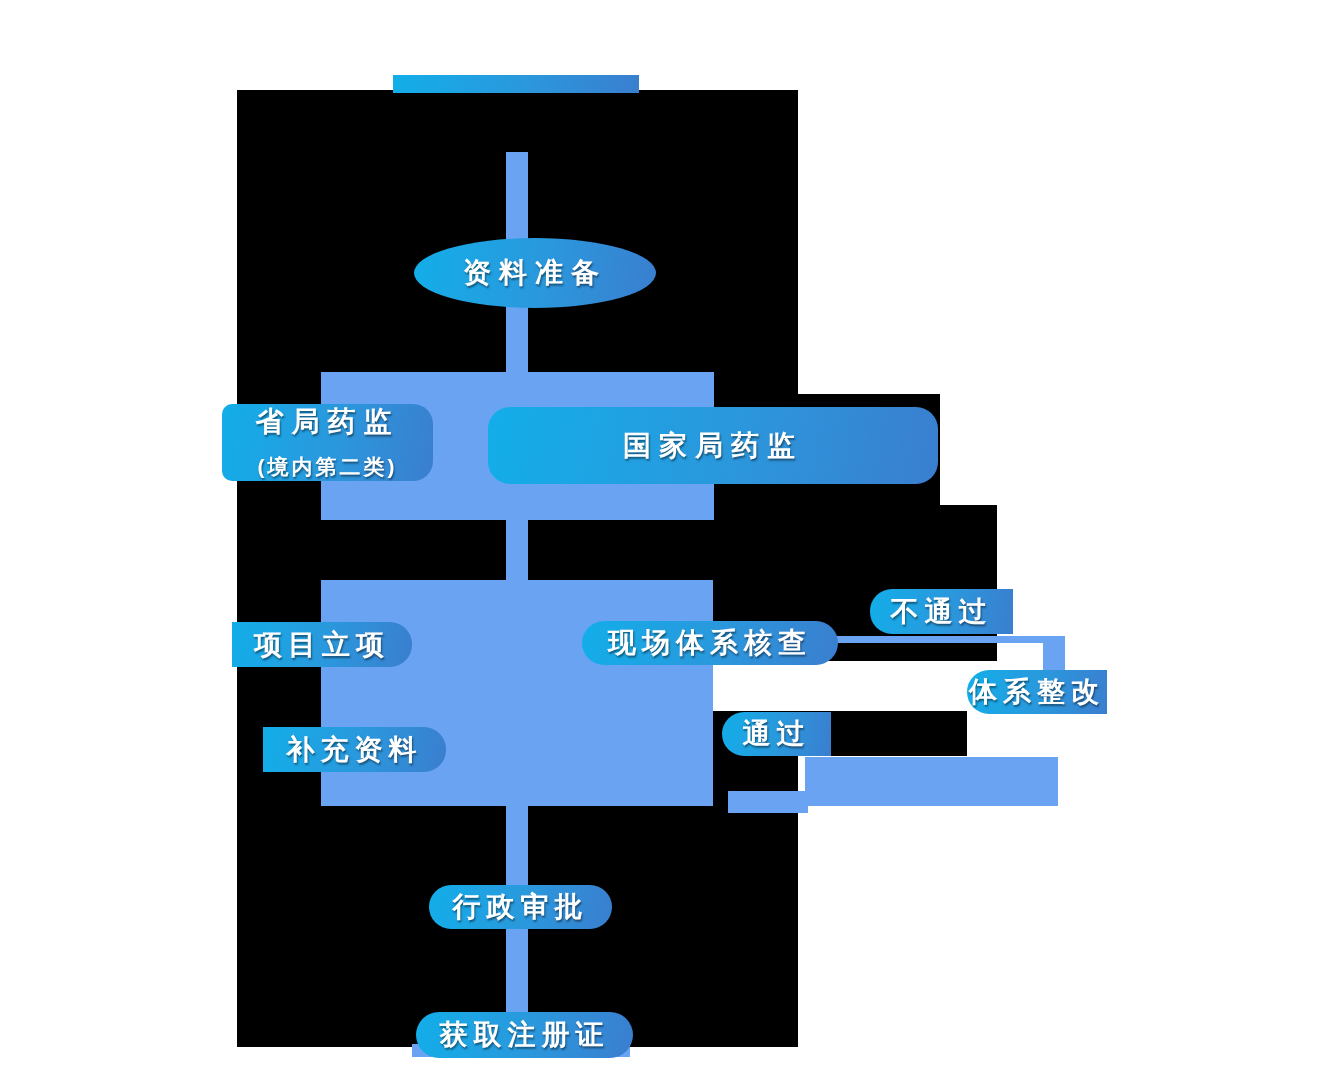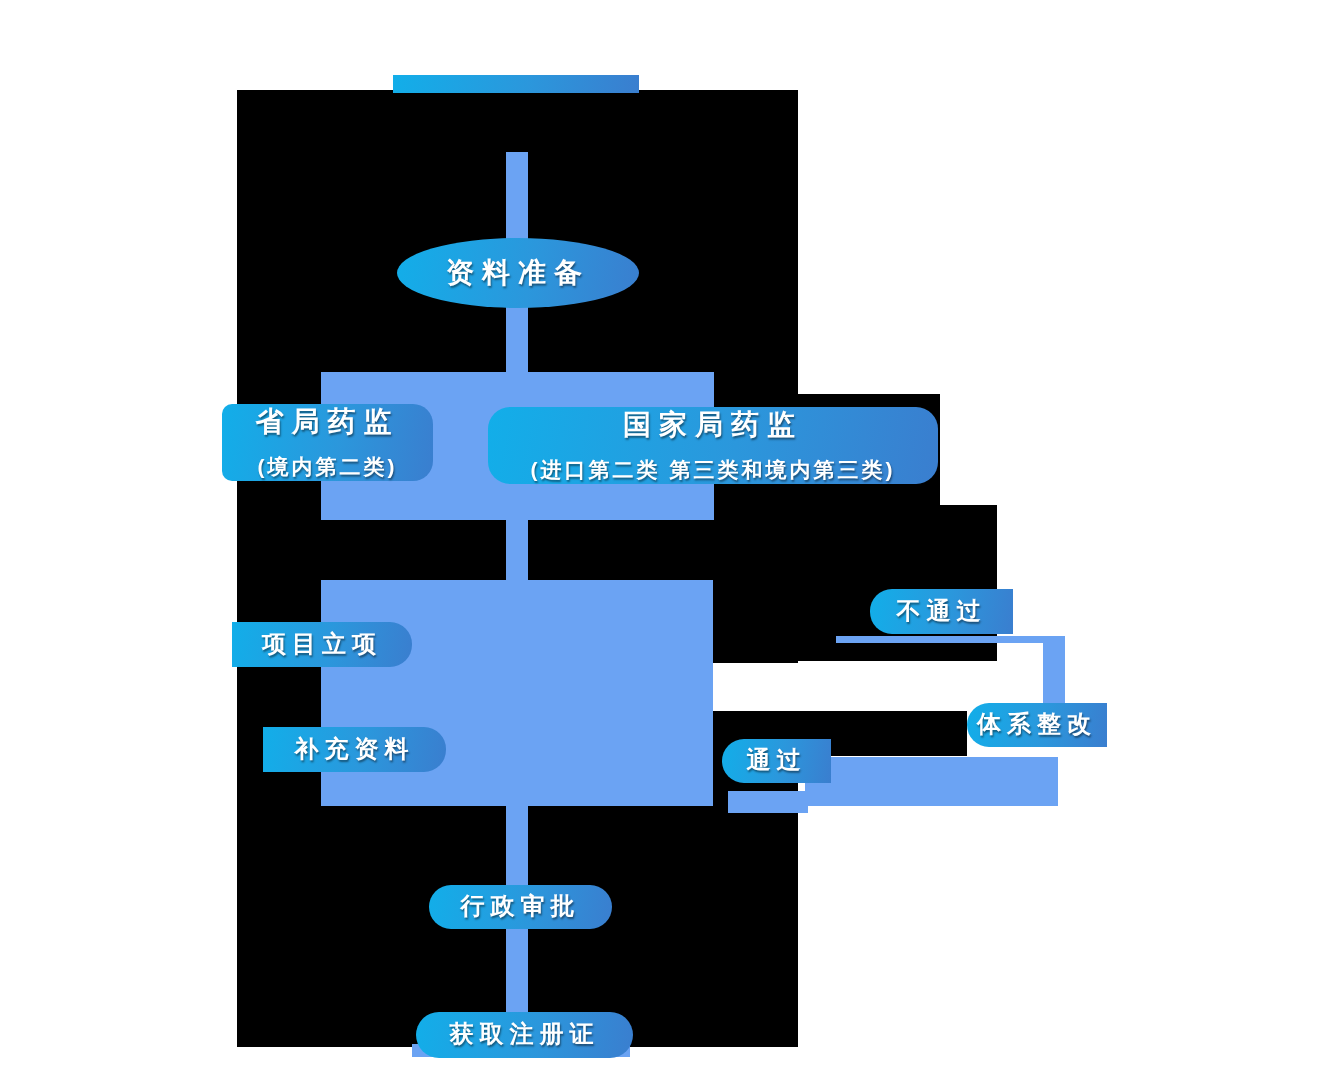--- a/index.html
+++ b/index.html
@@ -17,21 +17,21 @@
   .grad{
     background:linear-gradient(100deg,var(--grad1,#12aee9) 0%,#2b97dc 55%,var(--grad2,#3a7ecf) 100%);
     color:var(--text,#fff);
     display:flex;flex-direction:column;align-items:center;justify-content:center;
     font-weight:bold;
     text-shadow:1px 2px 2px rgba(0,0,0,.45);
     box-sizing:border-box;
   }
   .ellipse{border-radius:50%;}
   .t1{font-size:28px;letter-spacing:8px;line-height:1.05;white-space:nowrap;}
-  .t2{font-size:24px;letter-spacing:6px;line-height:1.05;white-space:nowrap;font-family:Liberation Serif, serif;}
+  .t2{font-size:28px;letter-spacing:6px;line-height:1.05;white-space:nowrap;}
   .t-sub{font-size:21px;letter-spacing:3px;line-height:1.1;margin-top:19px;white-space:nowrap;}
 </style>
 </head>
 <body>
 
 <div class="canvas">
 
   <div class="abs black" style="left:237px;top:90px;width:561px;height:957px;"></div>
   <div class="abs black" style="left:798px;top:394px;width:142px;height:111px;"></div>
   <div class="abs black" style="left:798px;top:505px;width:199px;height:156px;"></div>
@@ -46,48 +46,50 @@
   <div class="abs flow" style="left:321px;top:580px;width:392px;height:226px;"></div>
   <div class="abs flow" style="left:506px;top:804px;width:22px;height:84px;"></div>
   <div class="abs flow" style="left:506px;top:926px;width:22px;height:88px;"></div>
   <div class="abs flow" style="left:836px;top:636px;width:228px;height:7px;"></div>
   <div class="abs flow" style="left:1043px;top:636px;width:22px;height:76px;"></div>
   <div class="abs flow" style="left:805px;top:757px;width:253px;height:49px;"></div>
   <div class="abs flow" style="left:728px;top:791px;width:80px;height:22px;"></div>
   <div class="abs flow" style="left:412px;top:1044px;width:218px;height:13px;"></div>
 
 
-  <div class="abs grad ellipse" style="left:397px;top:238px;width:242px;height:70px;justify-content:center;">
+  <div class="abs grad ellipse" style="left:414px;top:238px;width:242px;height:70px;justify-content:center;">
     <div class="t1">资料准备</div>
   </div>
 
   <div class="abs grad" style="left:222px;top:404px;width:211px;height:77px;border-radius:10px 20px 20px 10px;align-items:center;">
     <div class="t1">省局药监</div>
     <div class="t-sub">(境内第二类)</div>
   </div>
 
   <div class="abs grad" style="left:488px;top:407px;width:450px;height:77px;border-radius:22px;">
     <div class="t1">国家局药监</div>
-    <div class="t-sub">(进口第二类 第三类和境内第三类)</div>
   </div>
 
   <div class="abs grad" style="left:232px;top:622px;width:180px;height:45px;border-radius:0 22px 22px 0;">
     <div class="t2">项目立项</div>
   </div>
 
+  <div class="abs grad" style="left:582px;top:621px;width:256px;height:44px;border-radius:22px;">
+    <div class="t2">现场体系核查</div>
+  </div>
 
   <div class="abs grad" style="left:870px;top:589px;width:143px;height:45px;border-radius:22px 0 0 22px;">
     <div class="t2">不通过</div>
   </div>
 
-  <div class="abs grad" style="left:722px;top:712px;width:109px;height:44px;border-radius:22px 0 0 22px;margin-top:27px;">
+  <div class="abs grad" style="left:722px;top:712px;width:109px;height:44px;border-radius:22px 0 0 22px;">
     <div class="t2">通过</div>
   </div>
 
-  <div class="abs grad" style="left:967px;top:703px;width:140px;height:44px;border-radius:22px 0 0 22px;justify-content:center;">
+  <div class="abs grad" style="left:967px;top:670px;width:140px;height:44px;border-radius:22px 0 0 22px;justify-content:center;">
     <div class="t2">体系整改</div>
   </div>
 
   <div class="abs grad" style="left:230px;top:727px;width:183px;height:45px;border-radius:0 22px 22px 0;margin-left:33px;">
     <div class="t2">补充资料</div>
   </div>
 
   <div class="abs grad" style="left:416px;top:1012px;width:217px;height:46px;border-radius:23px;">
     <div class="t2">获取注册证</div>
   </div>

